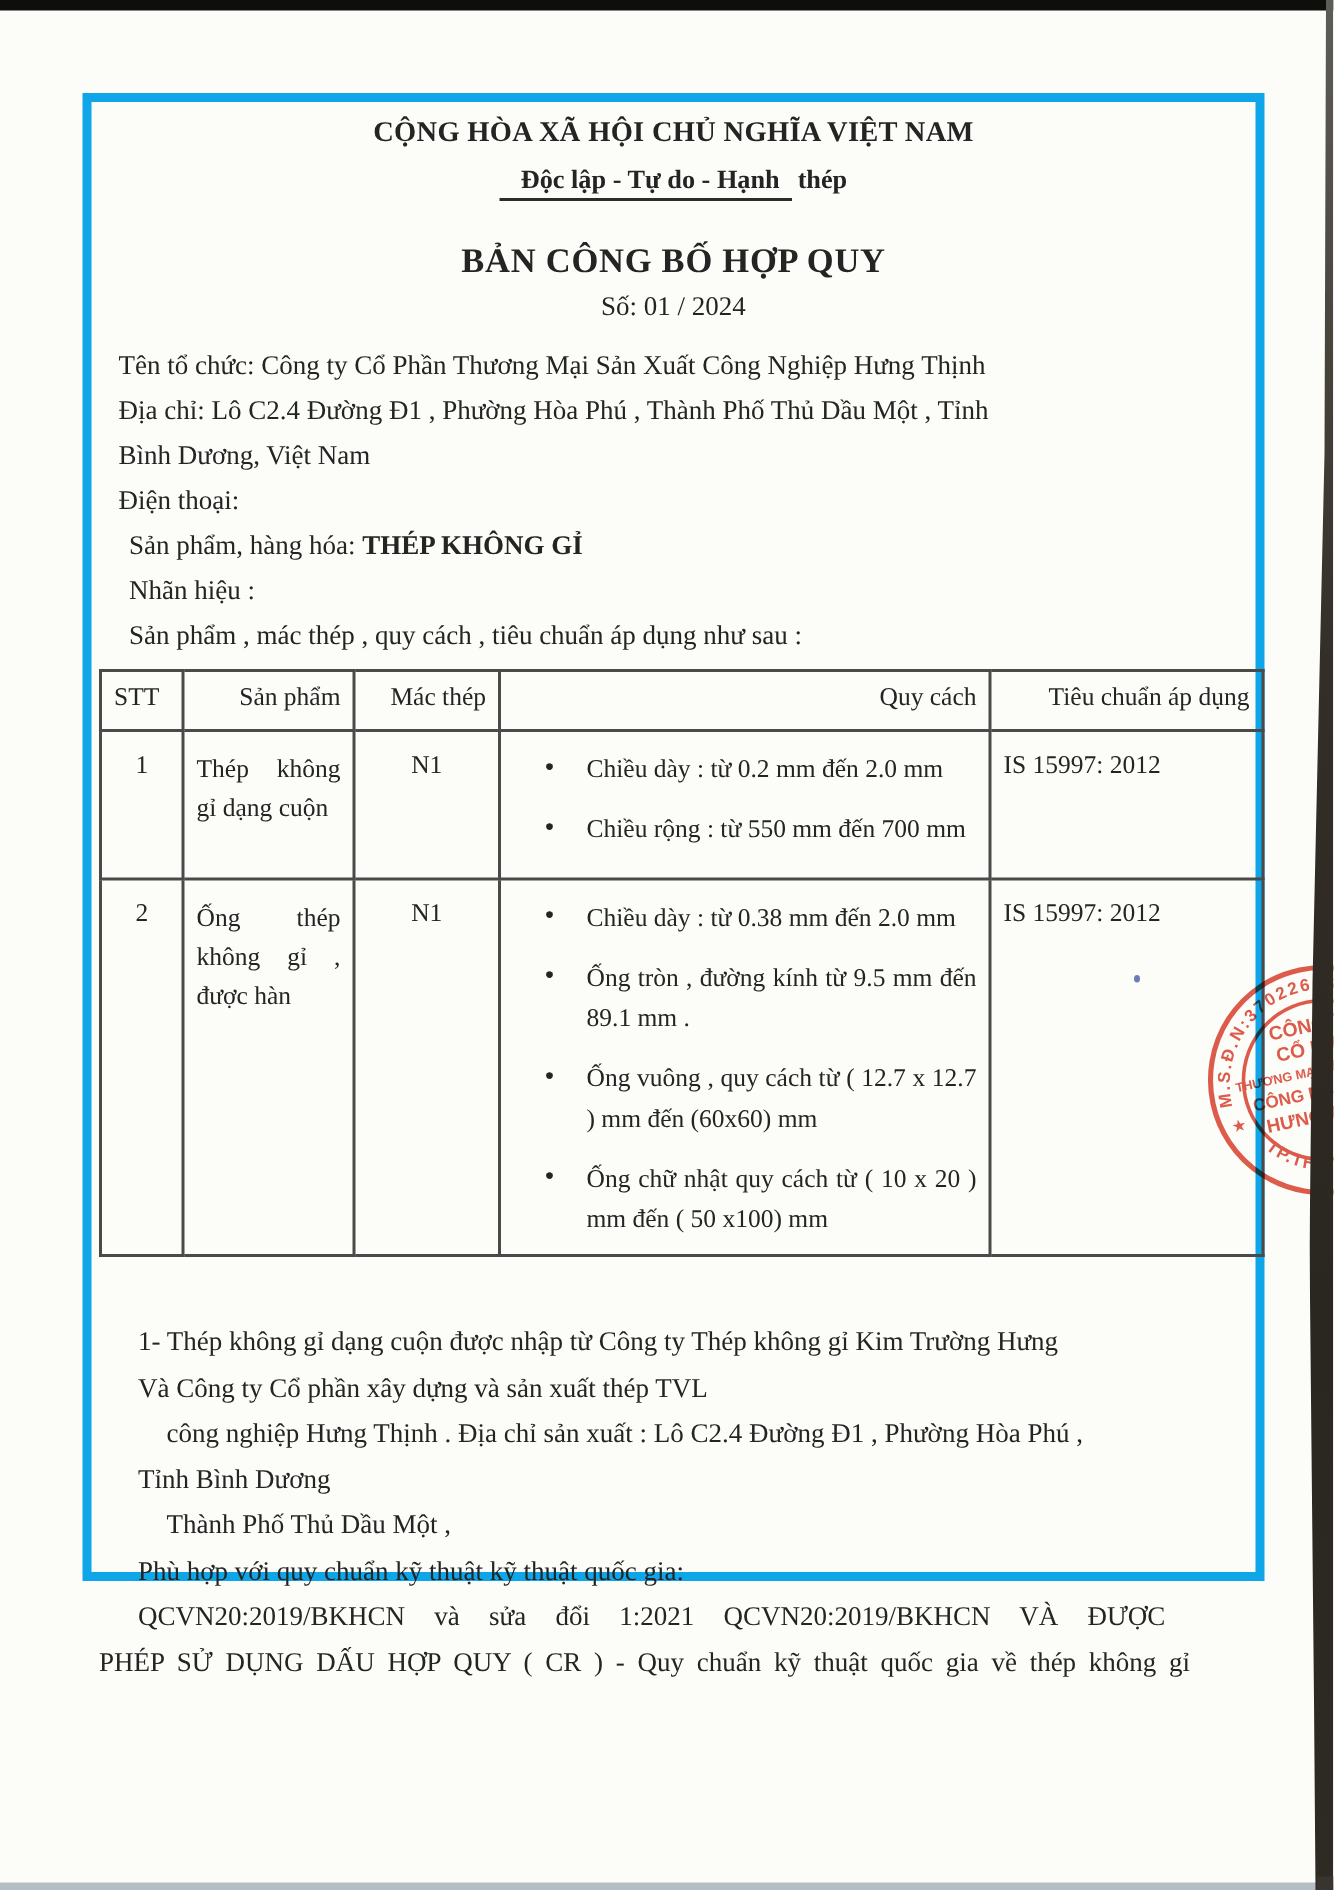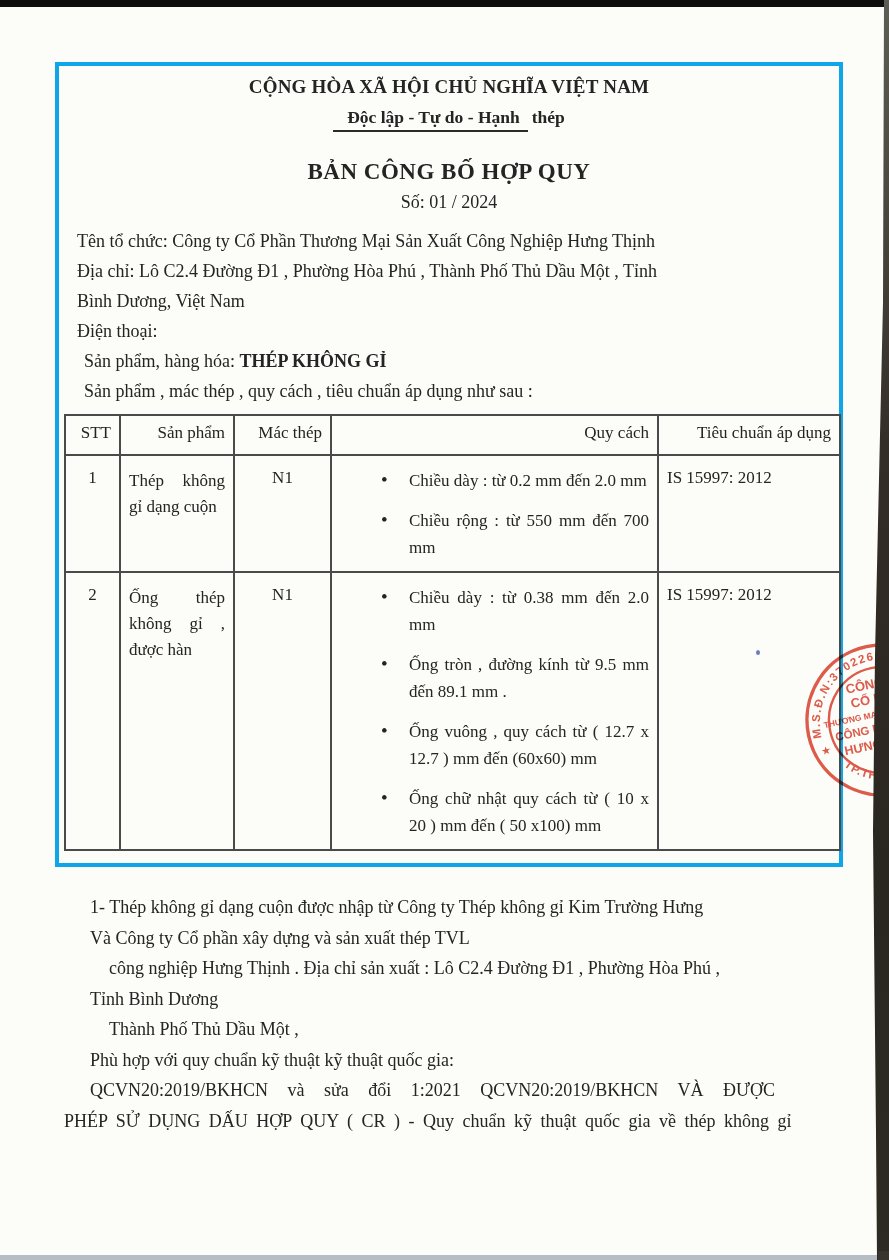--- a/index.html
+++ b/index.html
@@ -14,48 +14,48 @@
   .corner-square{position:absolute;right:0;bottom:0;width:11px;height:9px;background:#38342e;z-index:31;}
   .edge-strip{
     position:absolute;top:0;right:0;width:20px;height:1260px;z-index:30;
     background:linear-gradient(#5e5d55,#332e27 35%,#2a2620 70%,#2e2a24);
     clip-path:polygon(15px 0,20px 0,20px 100%,8px 100%,7px 90%,4px 66%,6px 52%,14px 24%);
   }
   .ink-speck{position:absolute;width:4px;height:5px;border-radius:50%;background:#3c52a6;opacity:.75;z-index:5;}
 
   
   .frame{
-    position:absolute;left:55px;top:62px;width:788px;height:805px;
-    border:4px solid #0ea5e9;box-sizing:border-box;z-index:2;
+    position:absolute;left:55px;top:62px;width:788px;height:992px;
+    border:6px solid #0ea5e9;box-sizing:border-box;z-index:2;
   }
   .center{text-align:center;}
   .h-national{margin-top:10px;font-size:19px;font-weight:bold;letter-spacing:.2px;}
   .h-motto{margin-top:9px;font-size:17.5px;font-weight:bold;}
   .h-motto .ul{border-bottom:2px solid #2b2b2b;padding:0 8px 2px 14px;display:inline-block;}
   .h-motto .tail{padding-left:4px;}
   .title{margin-top:27px;font-size:23px;font-weight:bold;letter-spacing:.5px;}
   .doc-no{margin-top:7px;font-size:18px;}
 
   .body-block{margin:13px 14px 0 18px;font-size:18px;line-height:30px;}
   .body-block>div{white-space:nowrap;}
   .indent-sm{padding-left:7px;}
 
   table.doc-table{border-collapse:collapse;table-layout:fixed;width:775px;margin:8px 0 0 5px;}
   .doc-table th,.doc-table td{
     border:2px solid #4a4a4a;vertical-align:top;font-size:17px;font-weight:normal;
     box-sizing:border-box;
   }
   .doc-table th{height:40px;padding:7px 8px;text-align:right;}
-  .doc-table th.c-stt{text-align:right;}
+  .doc-table th.c-stt{text-align:left;}
   .doc-table td{padding:12px 8px;}
   .doc-table tr.r1{height:99px;}
   .doc-table tr.r2{height:235px;}
   td.c-stt,td.c-mac{text-align:center;}
   td.c-sp .sp-text{text-align:justify;line-height:26px;}
-  td.c-qc{padding:11px 8px 10px 48px;}
+  td.c-qc{padding:11px 8px 10px 28px;}
   .qc-item{position:relative;padding-left:29px;text-align:justify;line-height:27px;margin-bottom:13px;}
   .qc-item:last-child{margin-bottom:0;}
   .qc-item::before{content:"•";position:absolute;left:1px;top:-1px;font-size:19px;}
 
   .notes{margin-top:41px;font-size:18px;line-height:30.5px;}
   .note-line{white-space:nowrap;}
   .n-base{margin-left:31px;}
   .n-indent{margin-left:50px;}
   .n-full{margin-left:5px;word-spacing:4px;}
   .n-spread{margin-left:31px;word-spacing:15px;}
@@ -82,20 +82,21 @@
   <div class="center title">BẢN CÔNG BỐ HỢP QUY</div>
 
   <div class="center doc-no">Số: 01 / 2024</div>
 
   <div class="body-block">
     <div>Tên tổ chức: Công ty Cổ Phần Thương Mại Sản Xuất Công Nghiệp Hưng Thịnh</div>
     <div>Địa chỉ: Lô C2.4 Đường Đ1 , Phường Hòa Phú , Thành Phố Thủ Dầu Một , Tỉnh</div>
     <div>Bình Dương, Việt Nam</div>
     <div>Điện thoại:</div>
     <div class="indent-sm"><span>Sản phẩm, hàng hóa: </span><b>THÉP KHÔNG GỈ</b></div>
+    <div class="indent-sm">Nhãn hiệu :</div>
     <div class="indent-sm">Sản phẩm , mác thép , quy cách , tiêu chuẩn áp dụng như sau :</div>
   </div>
 
   <table class="doc-table">
     <colgroup>
       <col style="width:55px">
         <col style="width:114px">
         <col style="width:97px">
         <col style="width:327px">
         <col style="width:182px">

